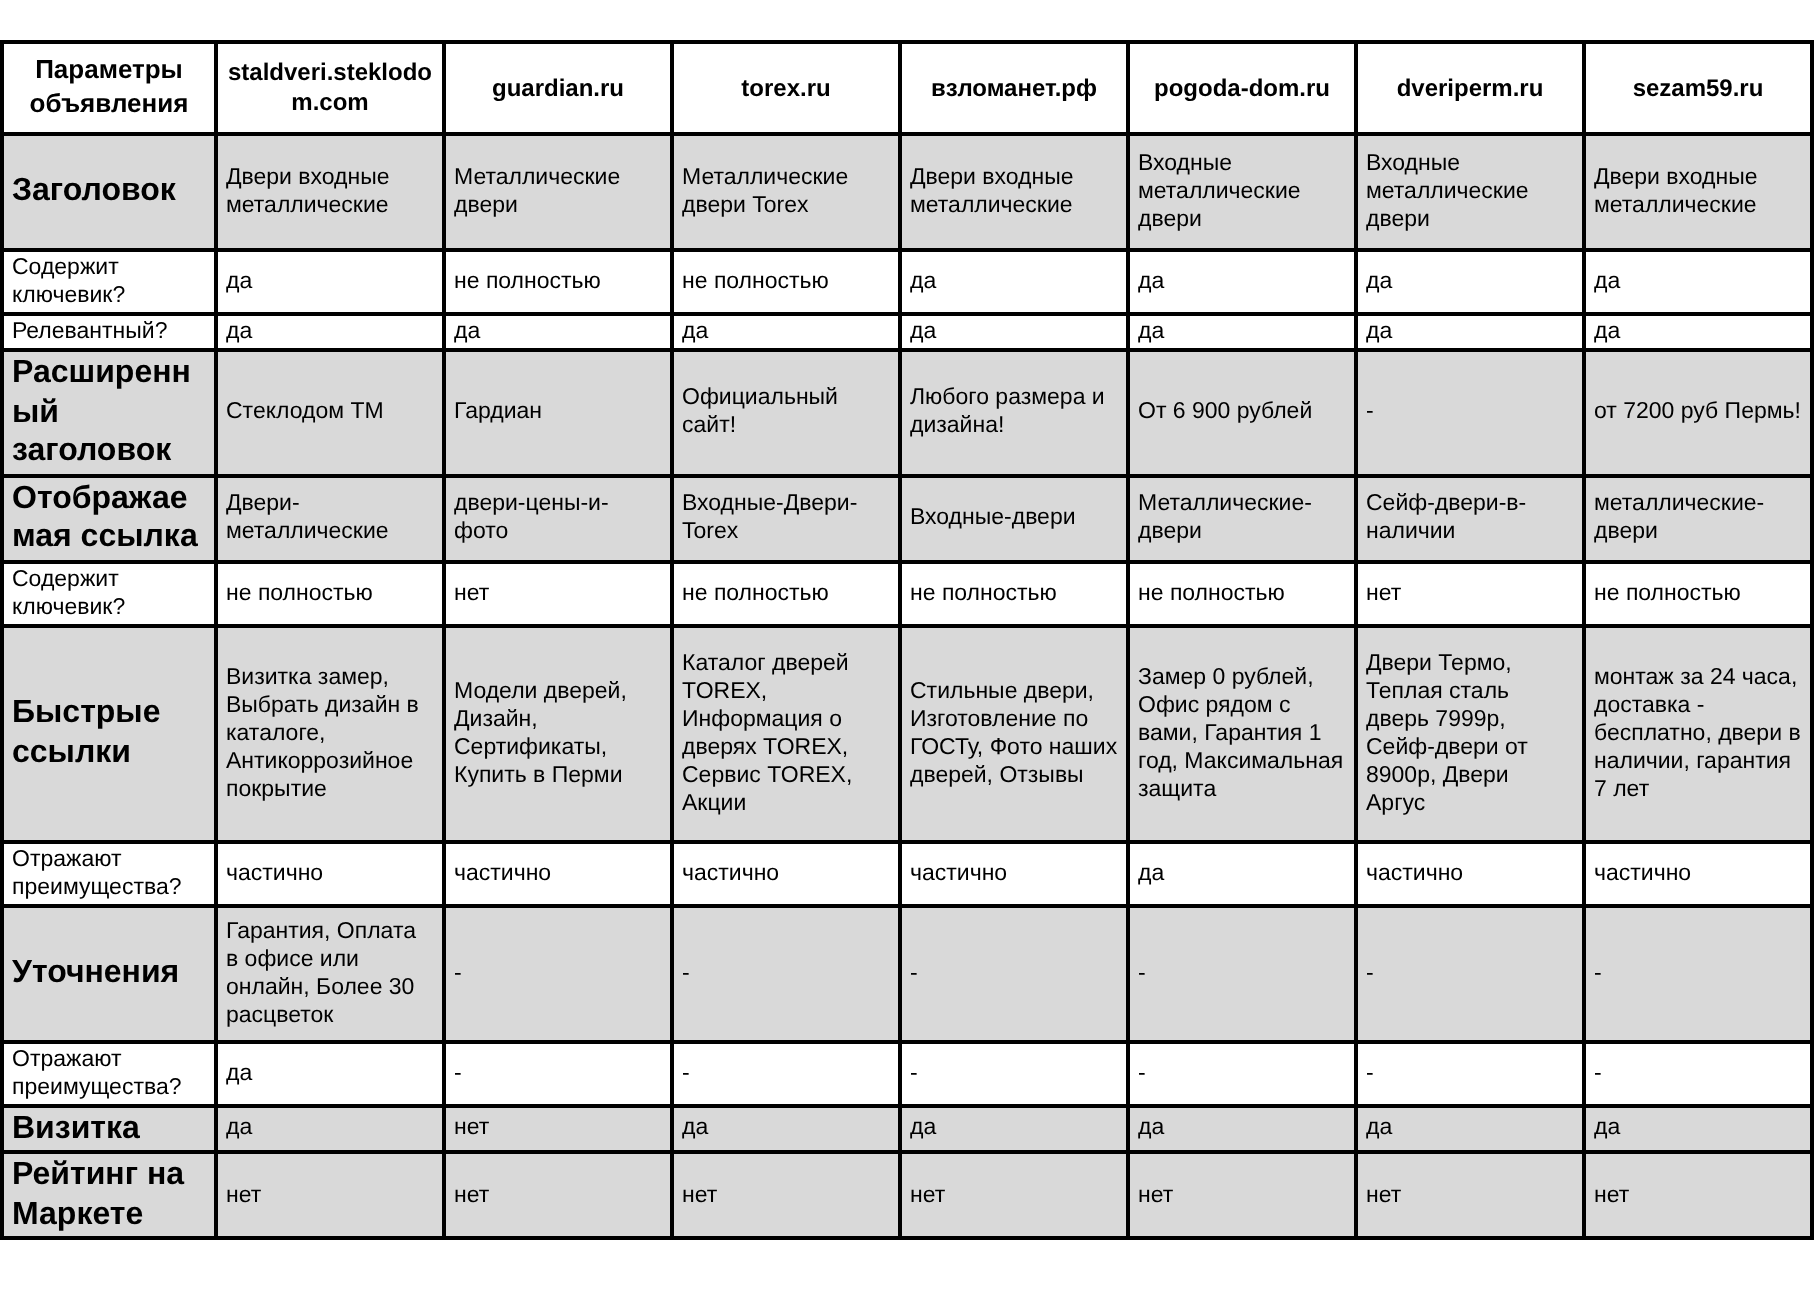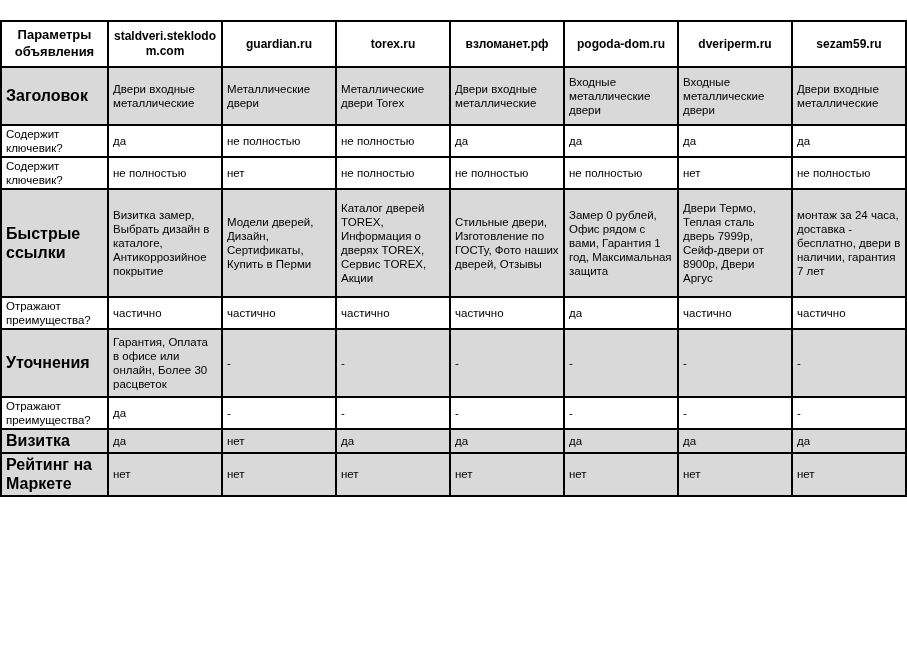--- a/index.html
+++ b/index.html
@@ -68,20 +68,50 @@
         <tr style="height: 28px;">
           <th class="rowlabel" scope="row">Содержит ключевик?</th>
           <td>да</td>
           <td>не полностью</td>
           <td>не полностью</td>
           <td>да</td>
           <td>да</td>
           <td>да</td>
           <td>да</td>
         </tr>
+        <tr class="thin-top" style="height: 17px;">
+          <th class="rowlabel" scope="row">Релевантный?</th>
+          <td>да</td>
+          <td>да</td>
+          <td>да</td>
+          <td>да</td>
+          <td>да</td>
+          <td>да</td>
+          <td>да</td>
+        </tr>
+        <tr class="shaded boldlabel" style="height: 50px;">
+          <th class="rowlabel" scope="row">Расширенный заголовок</th>
+          <td>Стеклодом ТМ</td>
+          <td>Гардиан</td>
+          <td>Официальный сайт!</td>
+          <td>Любого размера и дизайна!</td>
+          <td>От 6 900 рублей</td>
+          <td>-</td>
+          <td>от 7200 руб Пермь!</td>
+        </tr>
+        <tr class="shaded boldlabel" style="height: 38px;">
+          <th class="rowlabel" scope="row">Отображаемая ссылка</th>
+          <td>Двери-металлические</td>
+          <td>двери-цены-и-фото</td>
+          <td>Входные-Двери-Torex</td>
+          <td>Входные-двери</td>
+          <td>Металлические-двери</td>
+          <td>Сейф-двери-в-наличии</td>
+          <td>металлические-двери</td>
+        </tr>
         <tr style="height: 32px;">
           <th class="rowlabel" scope="row">Содержит ключевик?</th>
           <td>не полностью</td>
           <td>нет</td>
           <td>не полностью</td>
           <td>не полностью</td>
           <td>не полностью</td>
           <td>нет</td>
           <td>не полностью</td>
         </tr>

